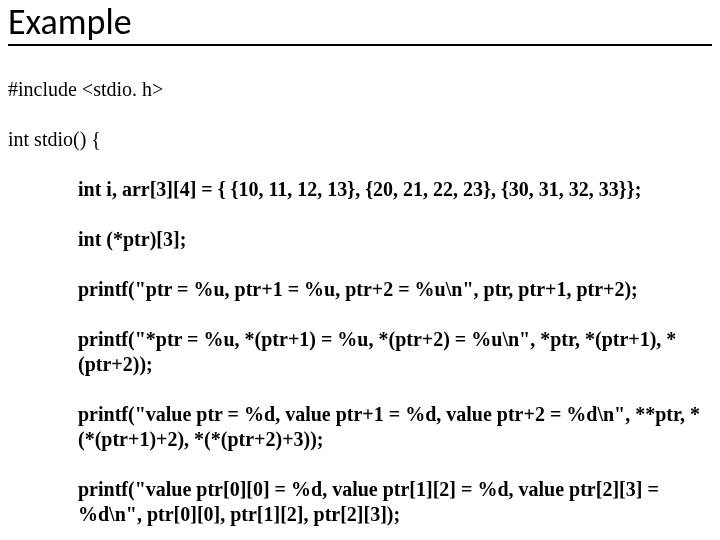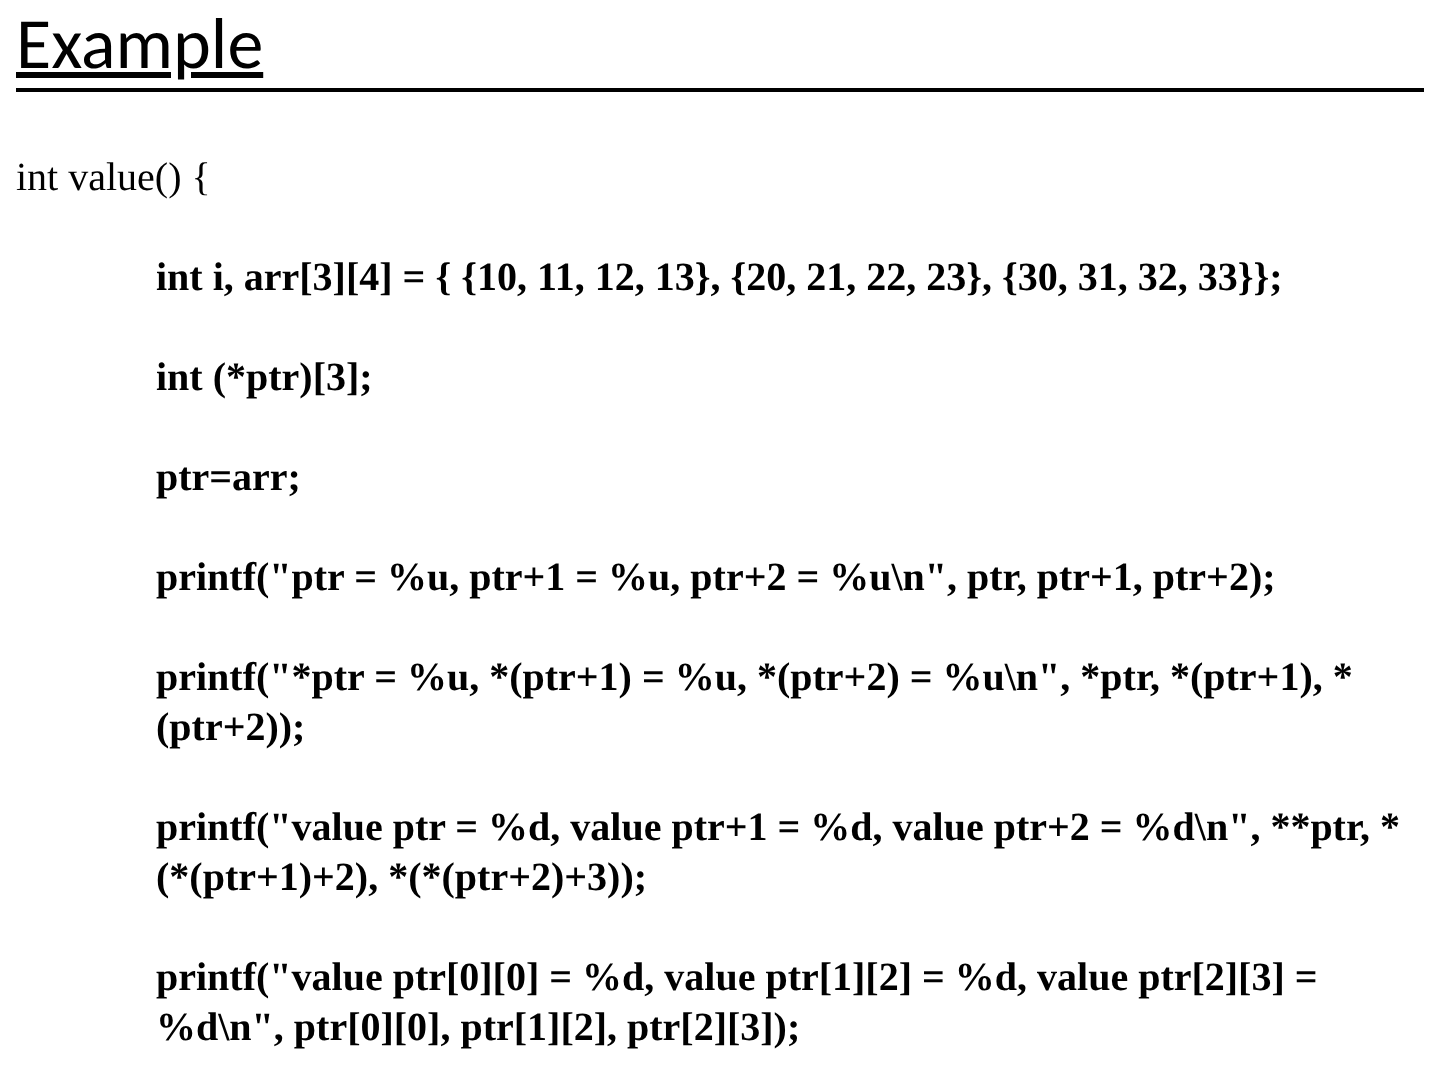--- a/index.html
+++ b/index.html
@@ -13,41 +13,40 @@
     overflow: hidden;
   }
   .title {
     font-family: Calibri, Arial, sans-serif;
     font-size: 36px;
     font-weight: 400;
     border-bottom: 2px solid #000;
     padding-bottom: 2px;
     margin-bottom: 6px;
     line-height: 1.05;
-    text-decoration: underline;
   }
   .code {
     font-family: "Times New Roman", serif;
     font-size: 20px;
     line-height: 1.25;
     white-space: pre-wrap;
     word-wrap: break-word;
   }
   .code .indent1 { padding-left: 70px; display: block; font-weight: bold; }
   .code .noind { display: block; }
 </style>
 </head>
 <body>
 
 <div class="title">Example</div>
 
 <div class="code">
-<span class="noind">int value() {</span>
+<span class="noind">#include &lt;stdio. h&gt;</span>
+<span class="noind">int stdio() {</span>
 <span class="indent1">int i, arr[3][4] = { {10, 11, 12, 13}, {20, 21, 22, 23}, {30, 31, 32, 33}};</span>
 <span class="indent1">int (*ptr)[3];</span>
-<span class="indent1">ptr=arr;</span>
 <span class="indent1">printf("ptr = %u, ptr+1 = %u, ptr+2 = %u\n", ptr, ptr+1, ptr+2);</span>
 <span class="indent1">printf("*ptr = %u, *(ptr+1) = %u, *(ptr+2) = %u\n", *ptr, *(ptr+1), *(ptr+2));</span>
 <span class="indent1">printf("value ptr = %d, value ptr+1 = %d, value ptr+2 = %d\n", **ptr, *(*(ptr+1)+2), *(*(ptr+2)+3));</span>
 <span class="indent1">printf("value ptr[0][0] = %d, value ptr[1][2] = %d, value ptr[2][3] = %d\n", ptr[0][0], ptr[1][2], ptr[2][3]);</span>
 
 
 </div>
 
 </body></html>

